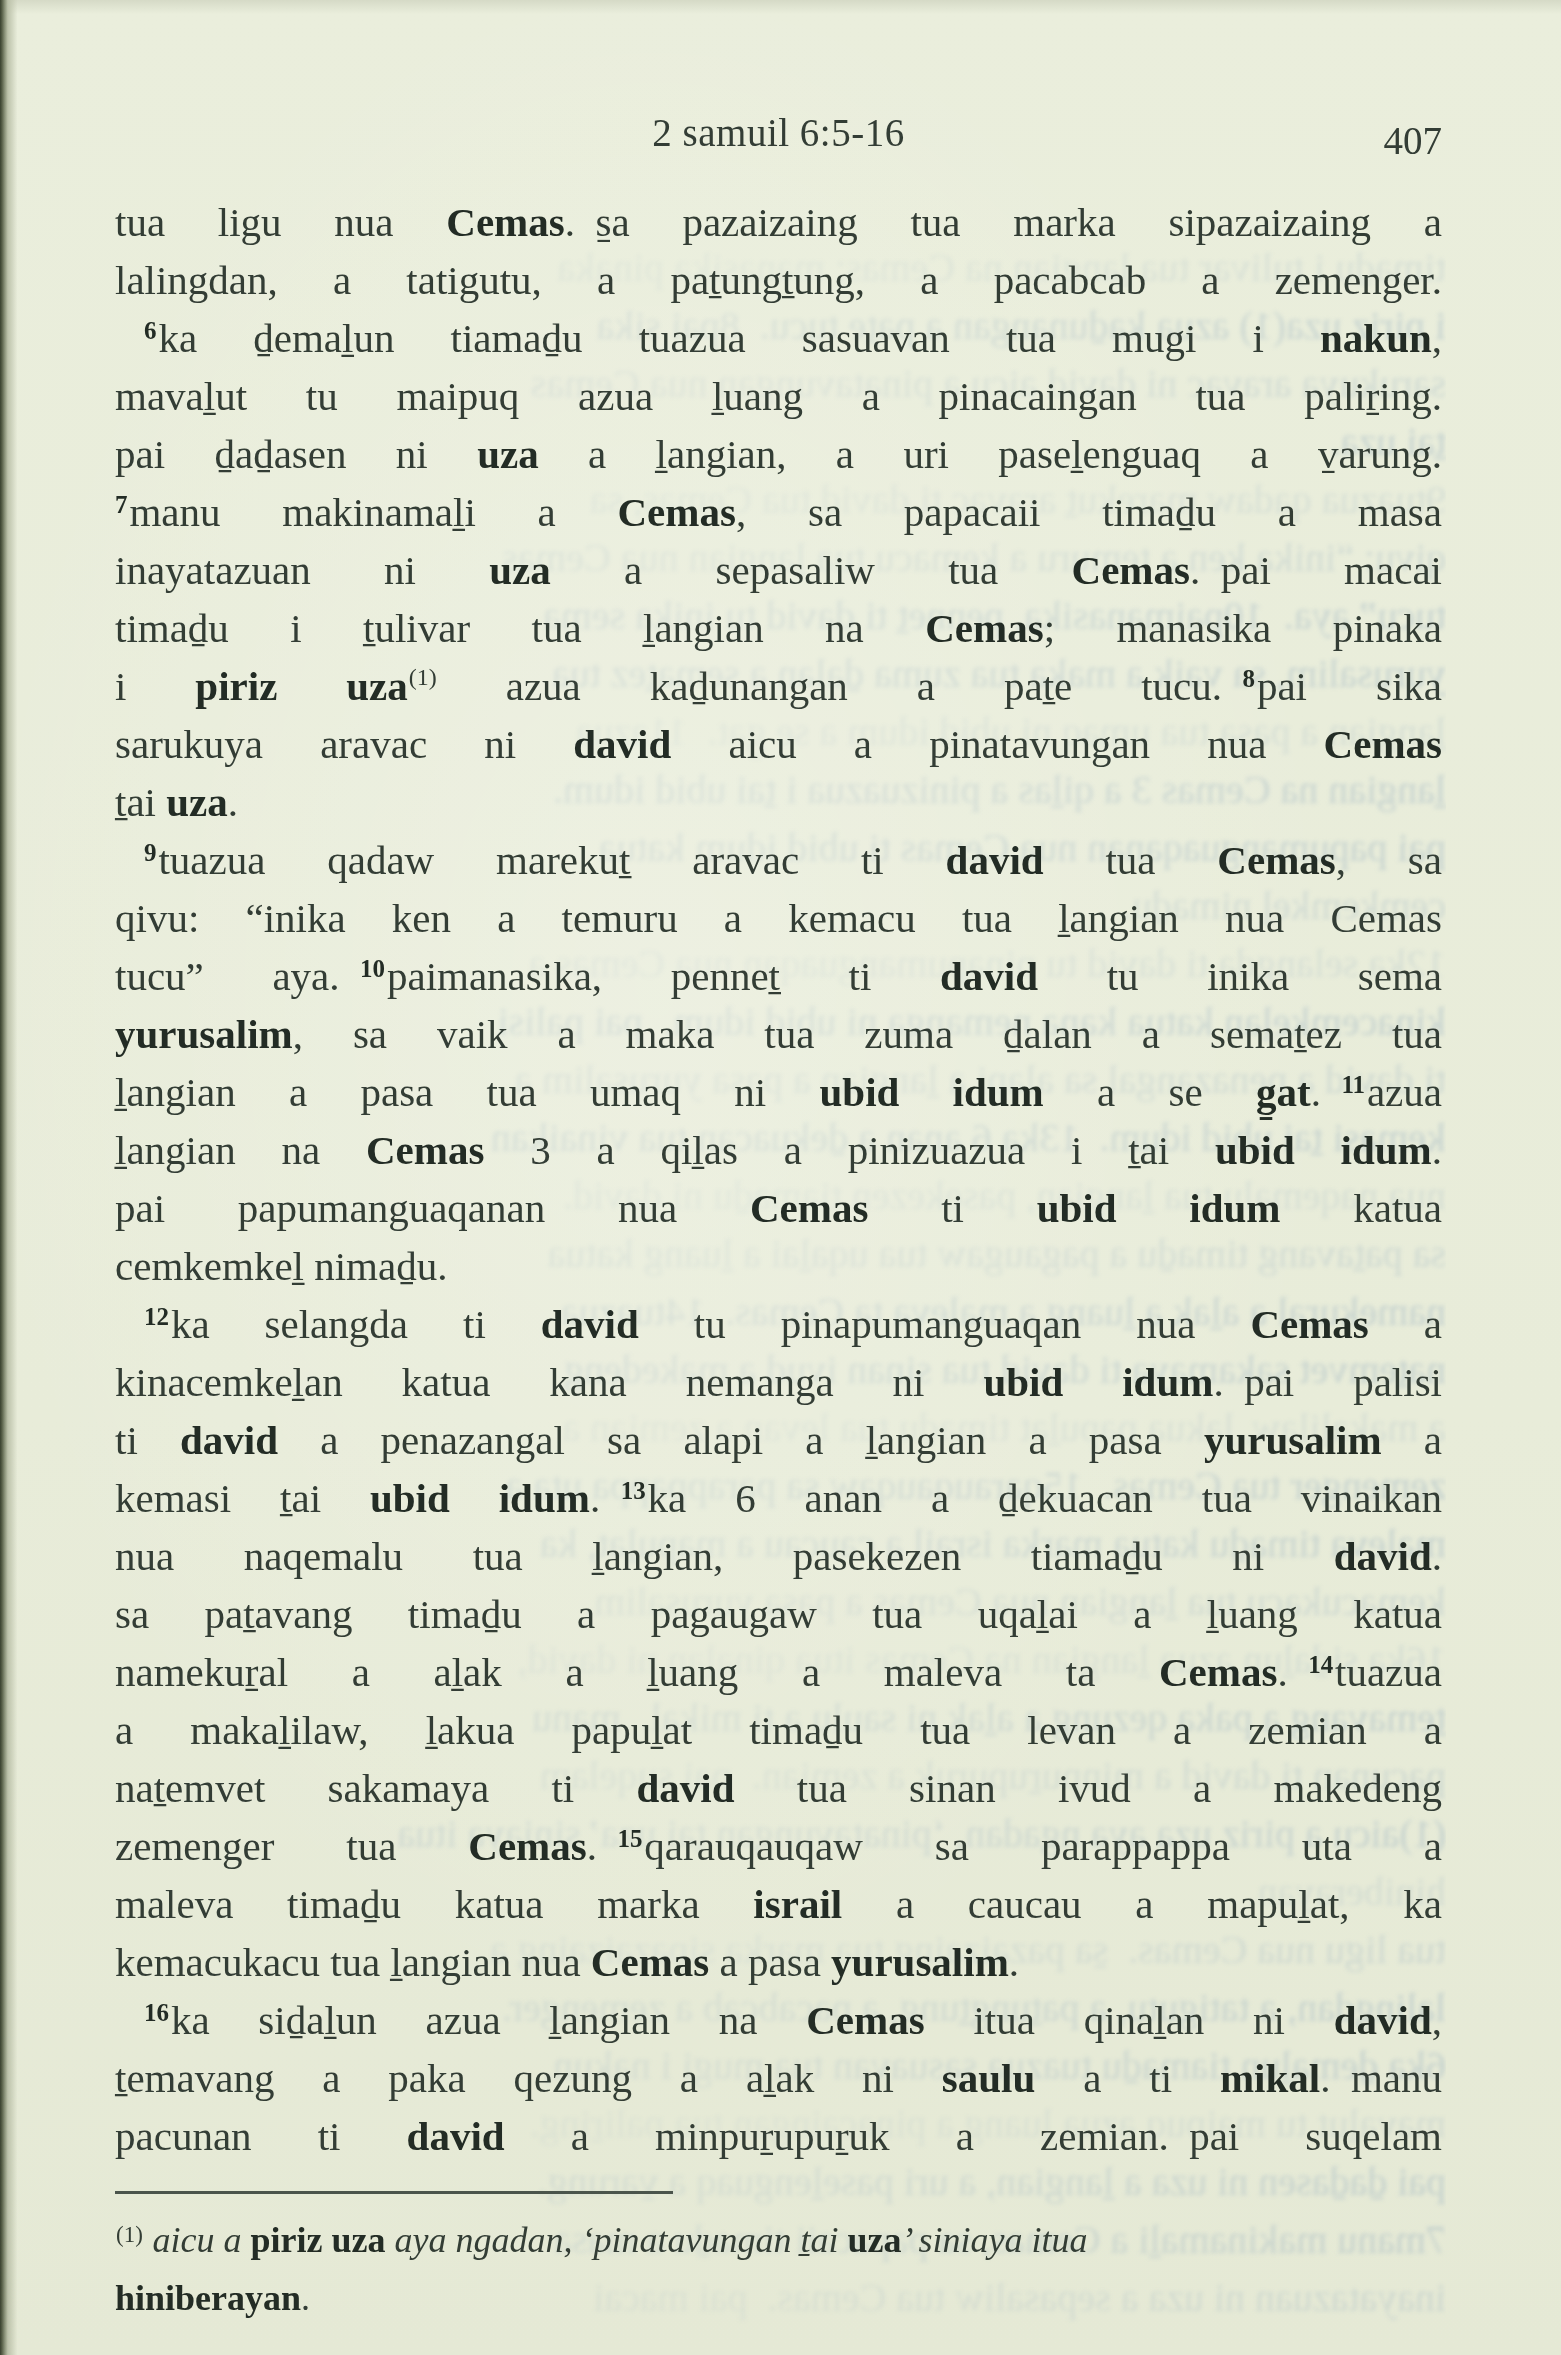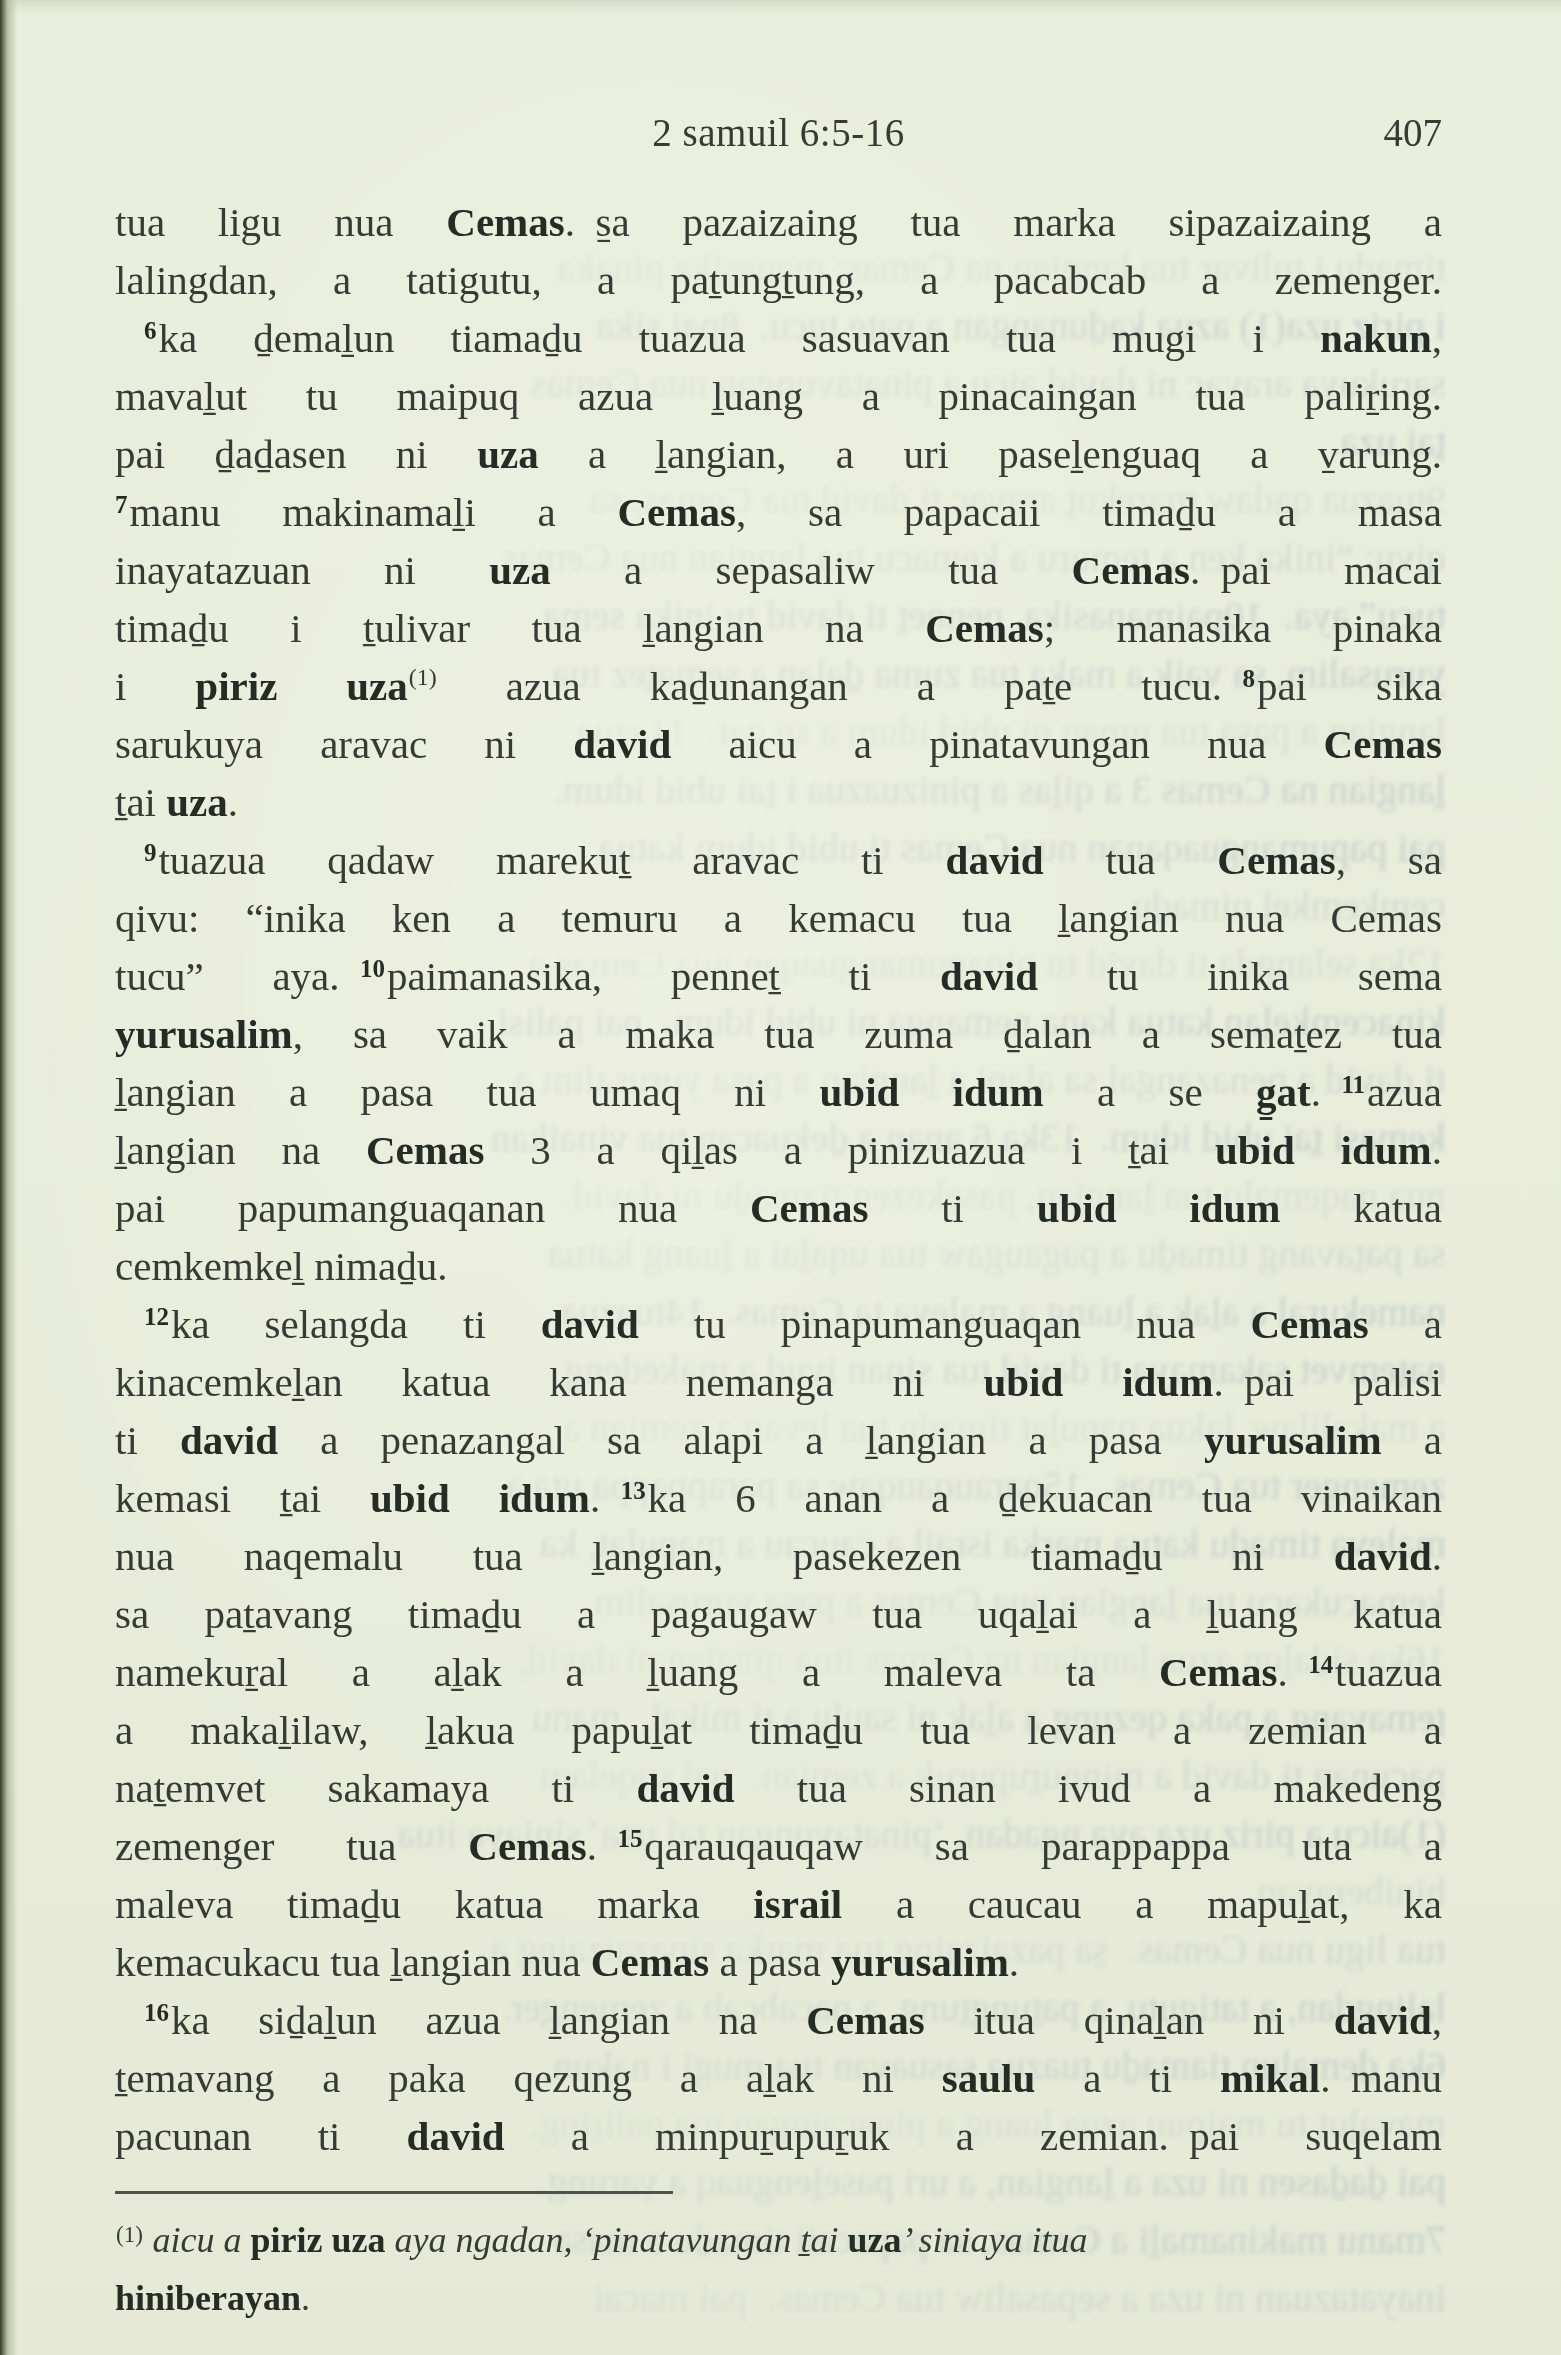--- a/index.html
+++ b/index.html
@@ -50,21 +50,21 @@
   
   .running-header{
     position:absolute;left:115px;top:109px;width:1327px;height:47px;z-index:10;
     font-size:39px;line-height:47px;
   }
   .header-ref{
     position:absolute;left:0;right:0;text-align:center;
     letter-spacing:0.5px;
   }
   .header-page{
-    position:absolute;right:0;top:0;text-align:right;
+    position:absolute;right:0;top:8px;text-align:right;
   }
 
   .body-text{
     position:absolute;left:115px;top:193px;width:1327px;z-index:10;
     font-size:41px;line-height:58px;
   }
   .line{
     height:58px;white-space:nowrap;
     text-align:justify;text-align-last:justify;
     -moz-text-align-last:justify;

